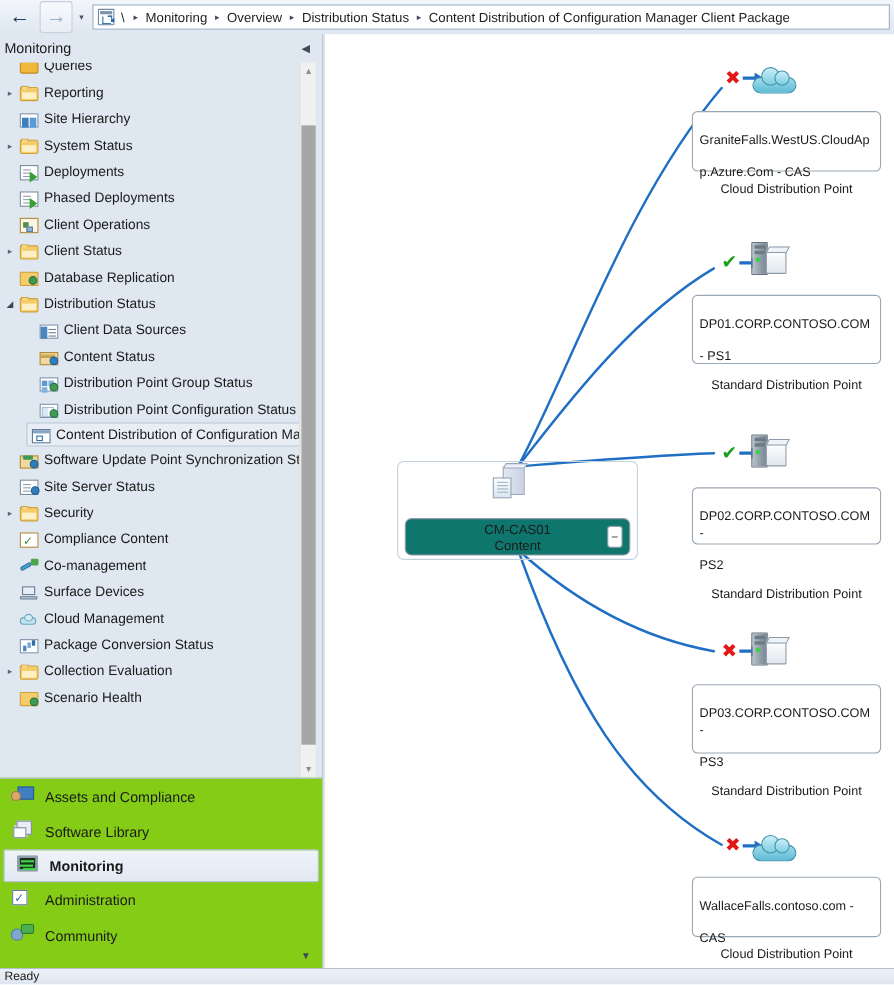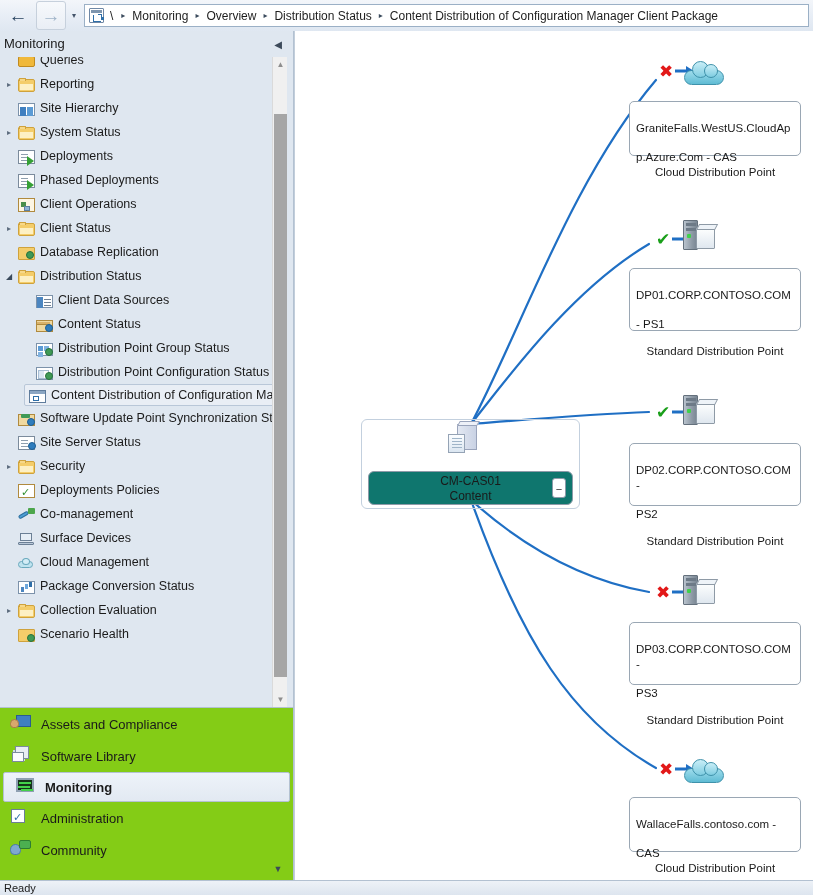--- a/index.html
+++ b/index.html
@@ -430,21 +430,21 @@
           <div class="titem">
             <span style="flex:0 0 0px"></span>
             <span class="expander">▸</span>
             <span class="ticon ic-folder"></span>
             <span class="tlabel">Security</span>
           </div>
           <div class="titem">
             <span style="flex:0 0 0px"></span>
             <span class="expander"></span>
             <span class="ticon ic-compl"></span>
-            <span class="tlabel">Deployments Policies</span>
+            <span class="tlabel">Compliance Content</span>
           </div>
           <div class="titem">
             <span style="flex:0 0 0px"></span>
             <span class="expander"></span>
             <span class="ticon ic-comgmt"></span>
             <span class="tlabel">Co-management</span>
           </div>
           <div class="titem">
             <span style="flex:0 0 0px"></span>
             <span class="expander"></span>
@@ -579,21 +579,21 @@
               <path d="M0 6 H12" stroke="#1f6fc4" stroke-width="3"></path>
               <path d="M11 1 L19 6 L11 11 Z" fill="#1f6fc4"></path>
             </svg>
           </div>
           <div class="node" style="left: 680px; top: 395px;">
             <div class="g-server">
               <div class="tower"></div>
               <div class="box"></div>
             </div>
           </div>
-          <div class="node node-label" style="left: 628px; top: 443px; width: 172px; height: 63px;">
+          <div class="node node-label" style="left: 628px; top: 443px; width: 172px; height: 52px;">
             <div class="host">DP02.CORP.CONTOSO.COM -</div>
             <div class="host">PS2</div>
             <div class="role ln2">Standard Distribution Point</div>
           </div>
           <div class="statusrow" style="left: 655px; top: 585px;">
             <span class="st-x">✖</span>
             <svg class="st-arrow" width="20" height="12" viewBox="0 0 20 12">
               <path d="M0 6 H12" stroke="#1f6fc4" stroke-width="3"></path>
               <path d="M11 1 L19 6 L11 11 Z" fill="#1f6fc4"></path>
             </svg>

